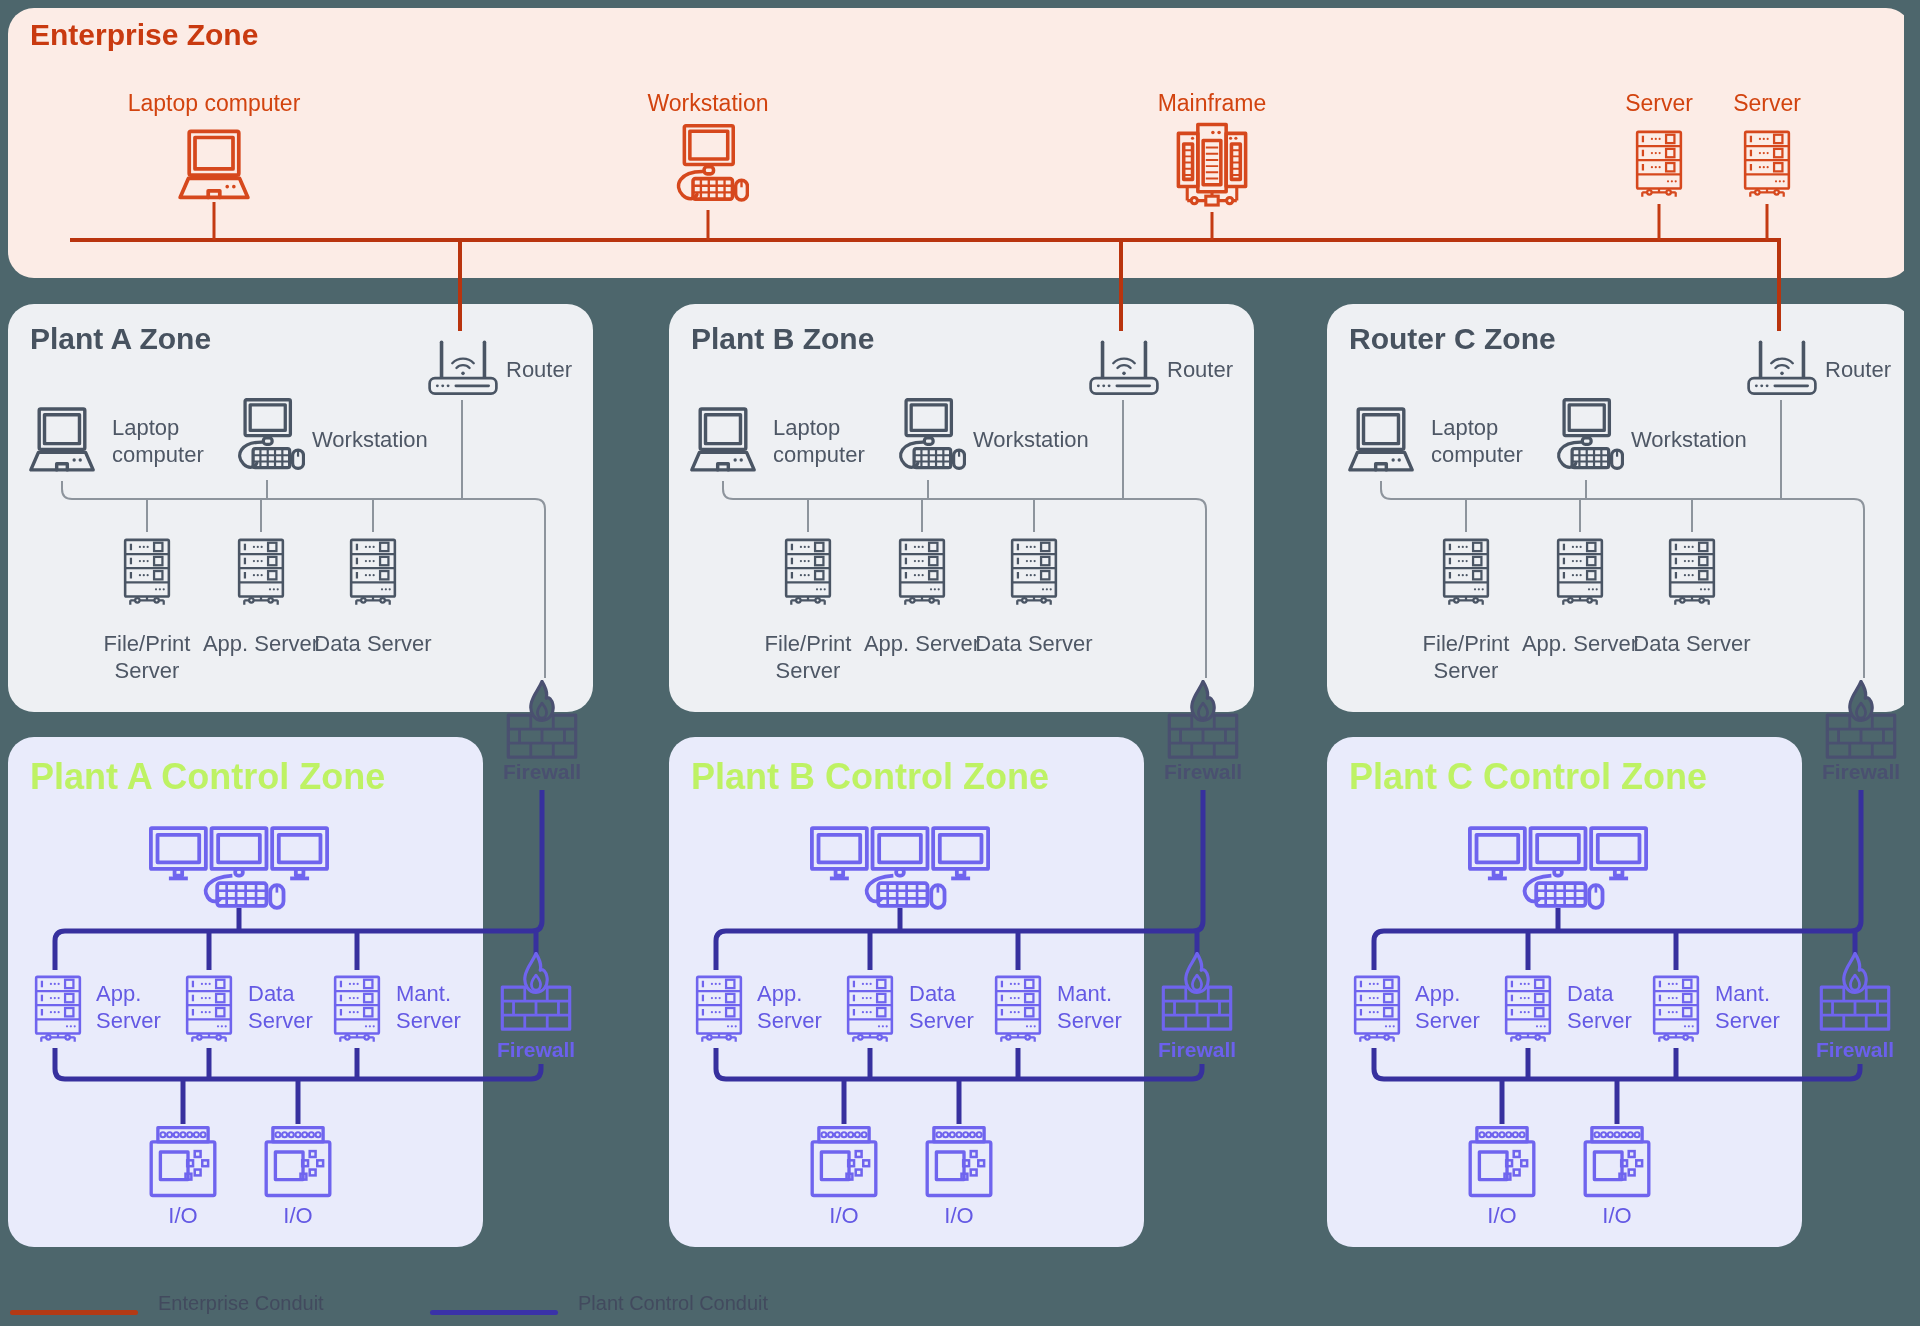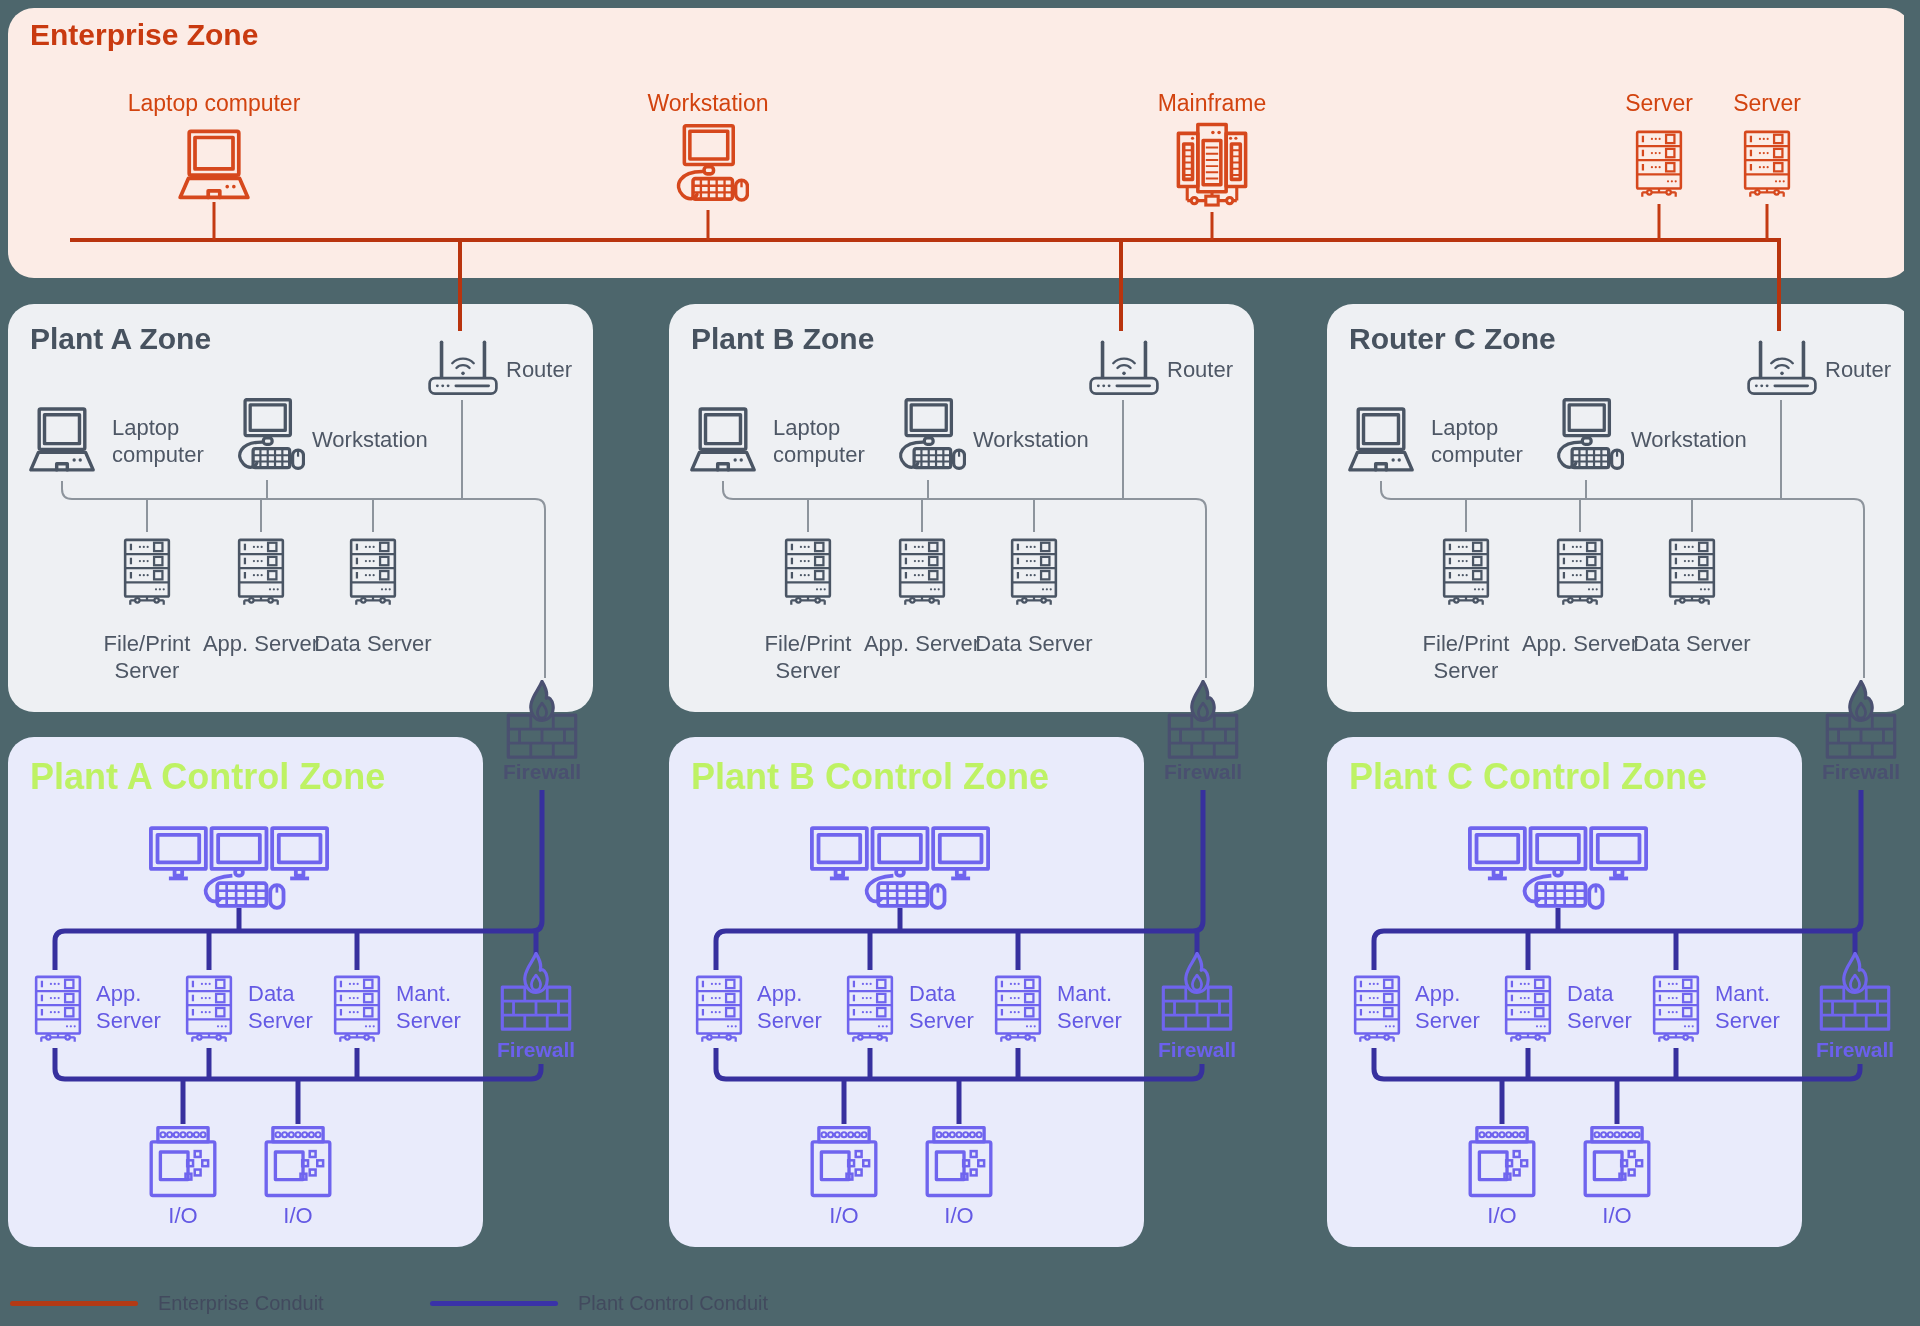--- a/index.html
+++ b/index.html
@@ -65,21 +65,21 @@
   .cz-srv{top:970px;width:54px;height:78px;}
   .cz-srv-0{left:23px;}.cz-srv-1{left:174px;}.cz-srv-2{left:322px;}
   .cz-srv-lbl{top:980px;width:95px;color:#6459e4;}
   .cz-srv-lbl-0{left:88px;}.cz-srv-lbl-1{left:240px;}.cz-srv-lbl-2{left:388px;}
   .io-icon{top:1126px;width:68px;height:72px;}
   .io-0{left:141px;}.io-1{left:256px;}
   .io-lbl{top:1202px;width:80px;text-align:center;color:#6459e4;}
   .io-lbl-0{left:135px;}.io-lbl-1{left:250px;}
 
   
-  .legend-item{position:absolute;top:1292px;display:flex;align-items:center;}
+  .legend-item{position:absolute;top:1292px;display:flex;align-items:flex-end;}
   .legend-0{left:10px;}.legend-1{left:430px;}
   .legend-swatch{display:inline-block;width:128px;height:5px;border-radius:3px;}
   .legend-label{margin-left:20px;font-size:20px;color:#424a5e;}
   .defs-hidden{position:absolute;width:0;height:0;overflow:hidden;}
 </style>
 </head>
 <body>
 
 <svg class="defs-hidden" aria-hidden="true">
   <defs>

